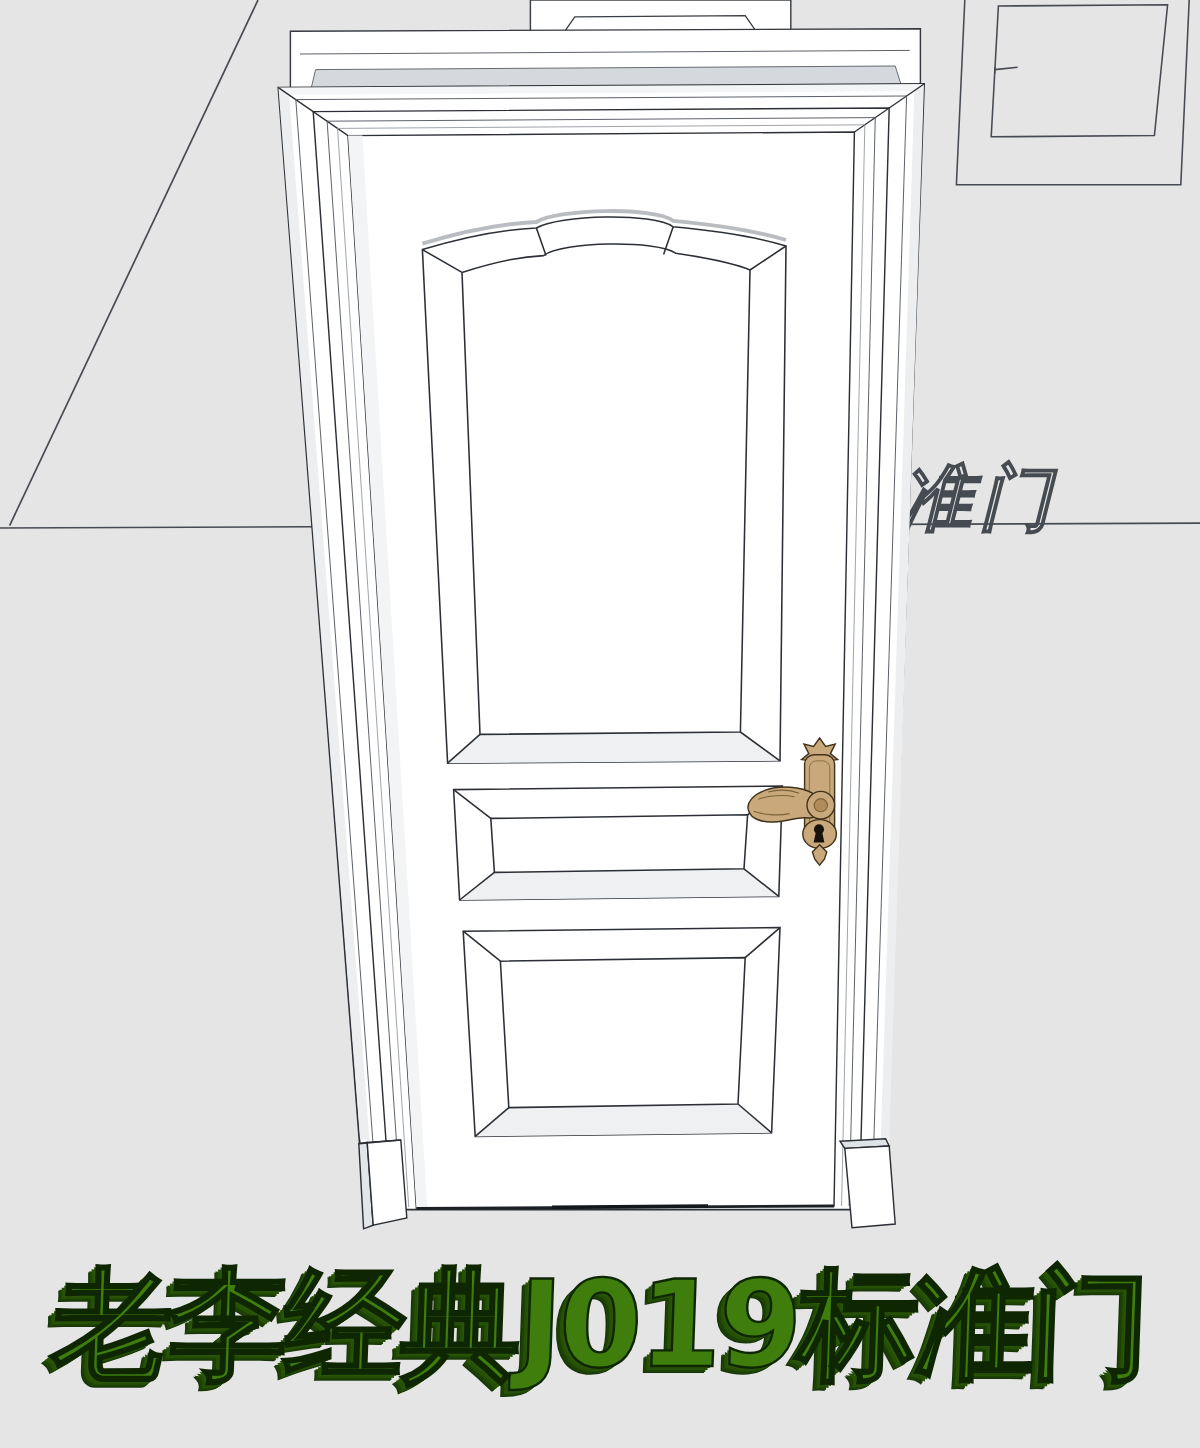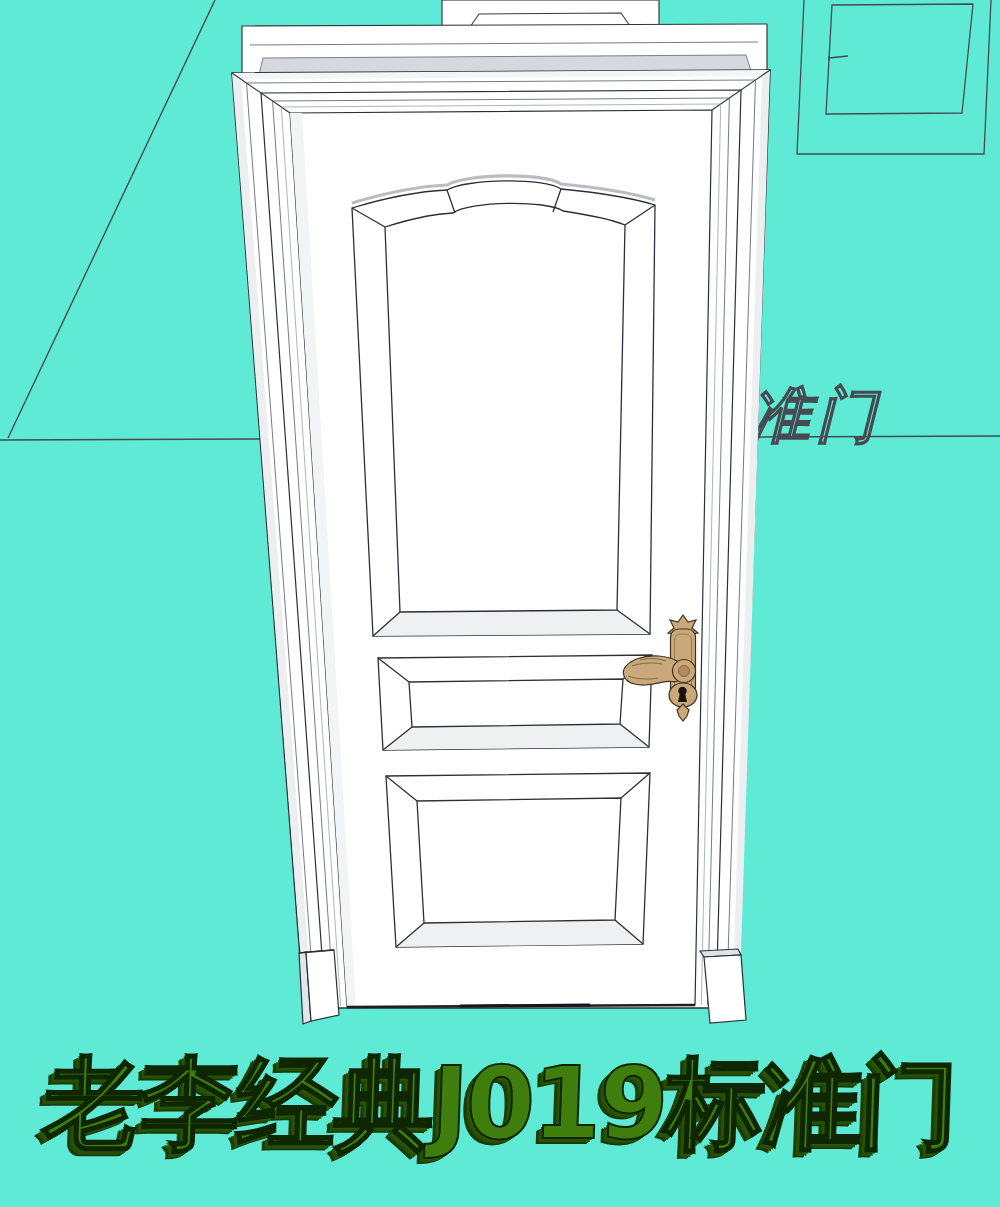--- a/index.html
+++ b/index.html
@@ -1,19 +1,19 @@
 <!DOCTYPE html>
 <html><head>
 <meta charset="utf-8">
 <style>
   html,body{margin:0;padding:0;}
   .stage{
     position:relative;
     width:1000px;height:1207px;
-    background:#5eead4;
+    background:#e5e5e5;
     overflow:hidden;
     font-family:"DejaVu Sans", sans-serif;
   }
   .stage svg{position:absolute;left:0;top:0;}
   .title3d{
     position:absolute;
     left:0; right:0; top:1054px;
     text-align:center;
     white-space:nowrap;
     font-weight:bold;

